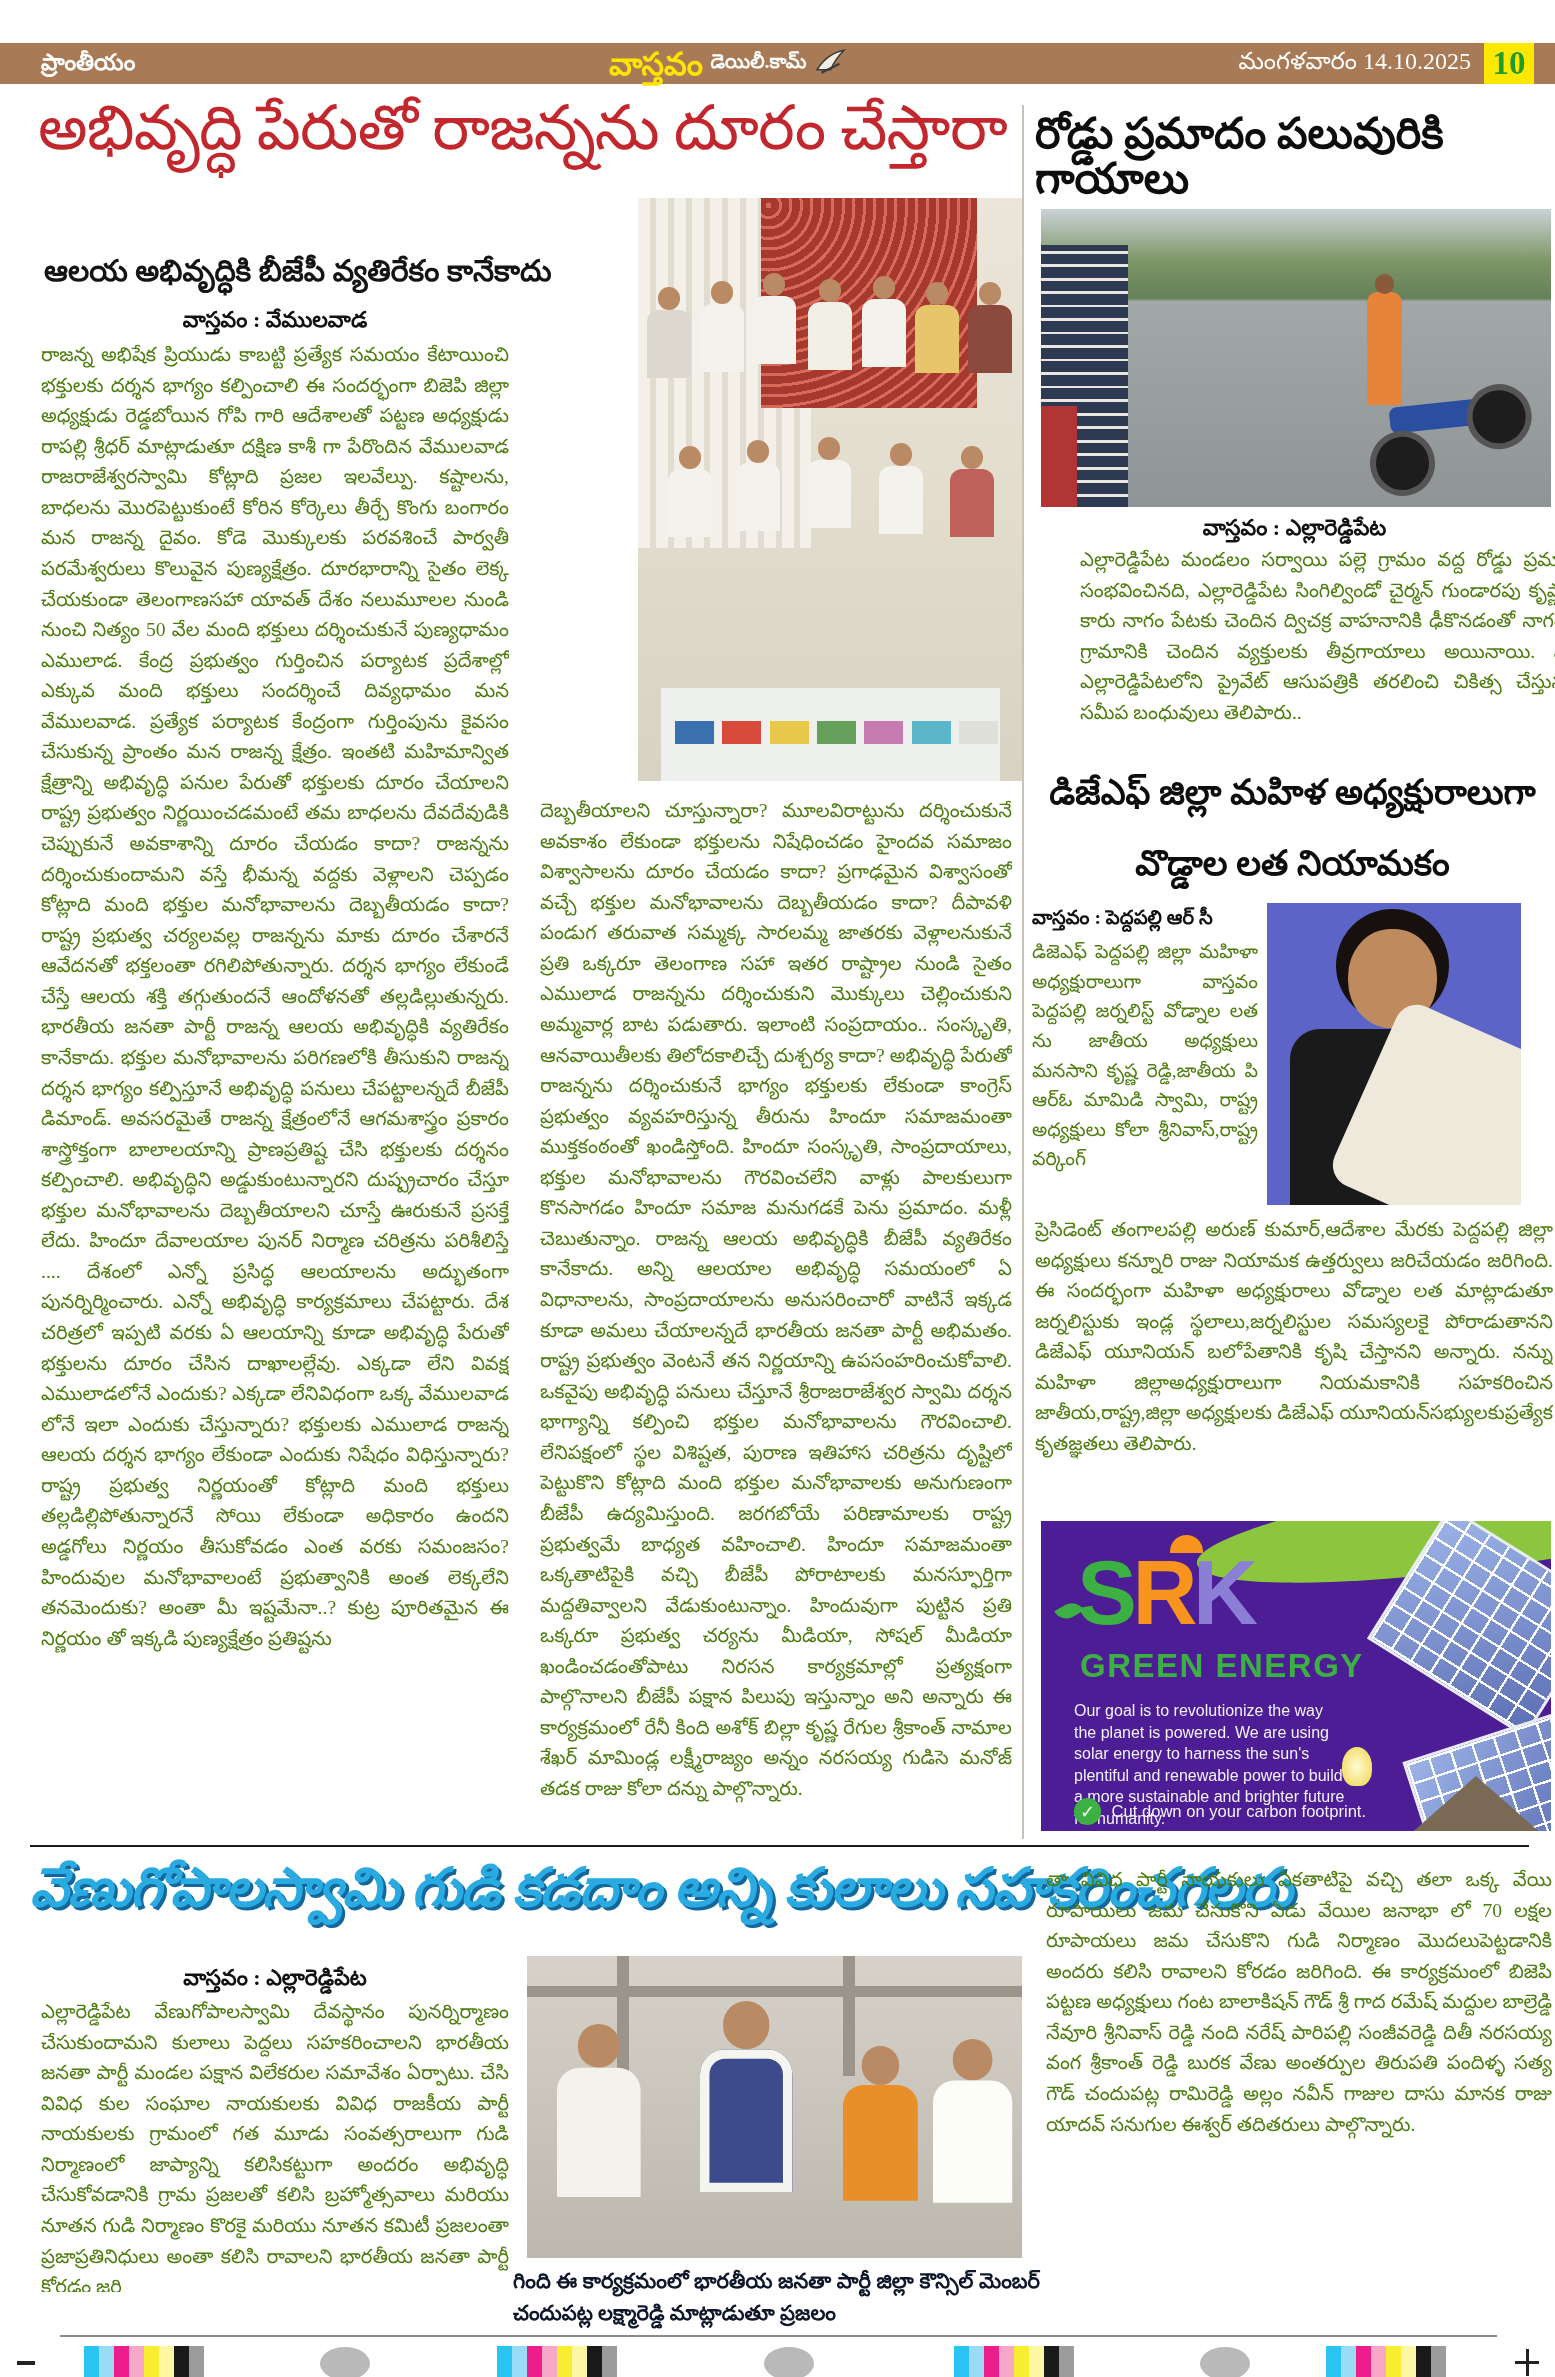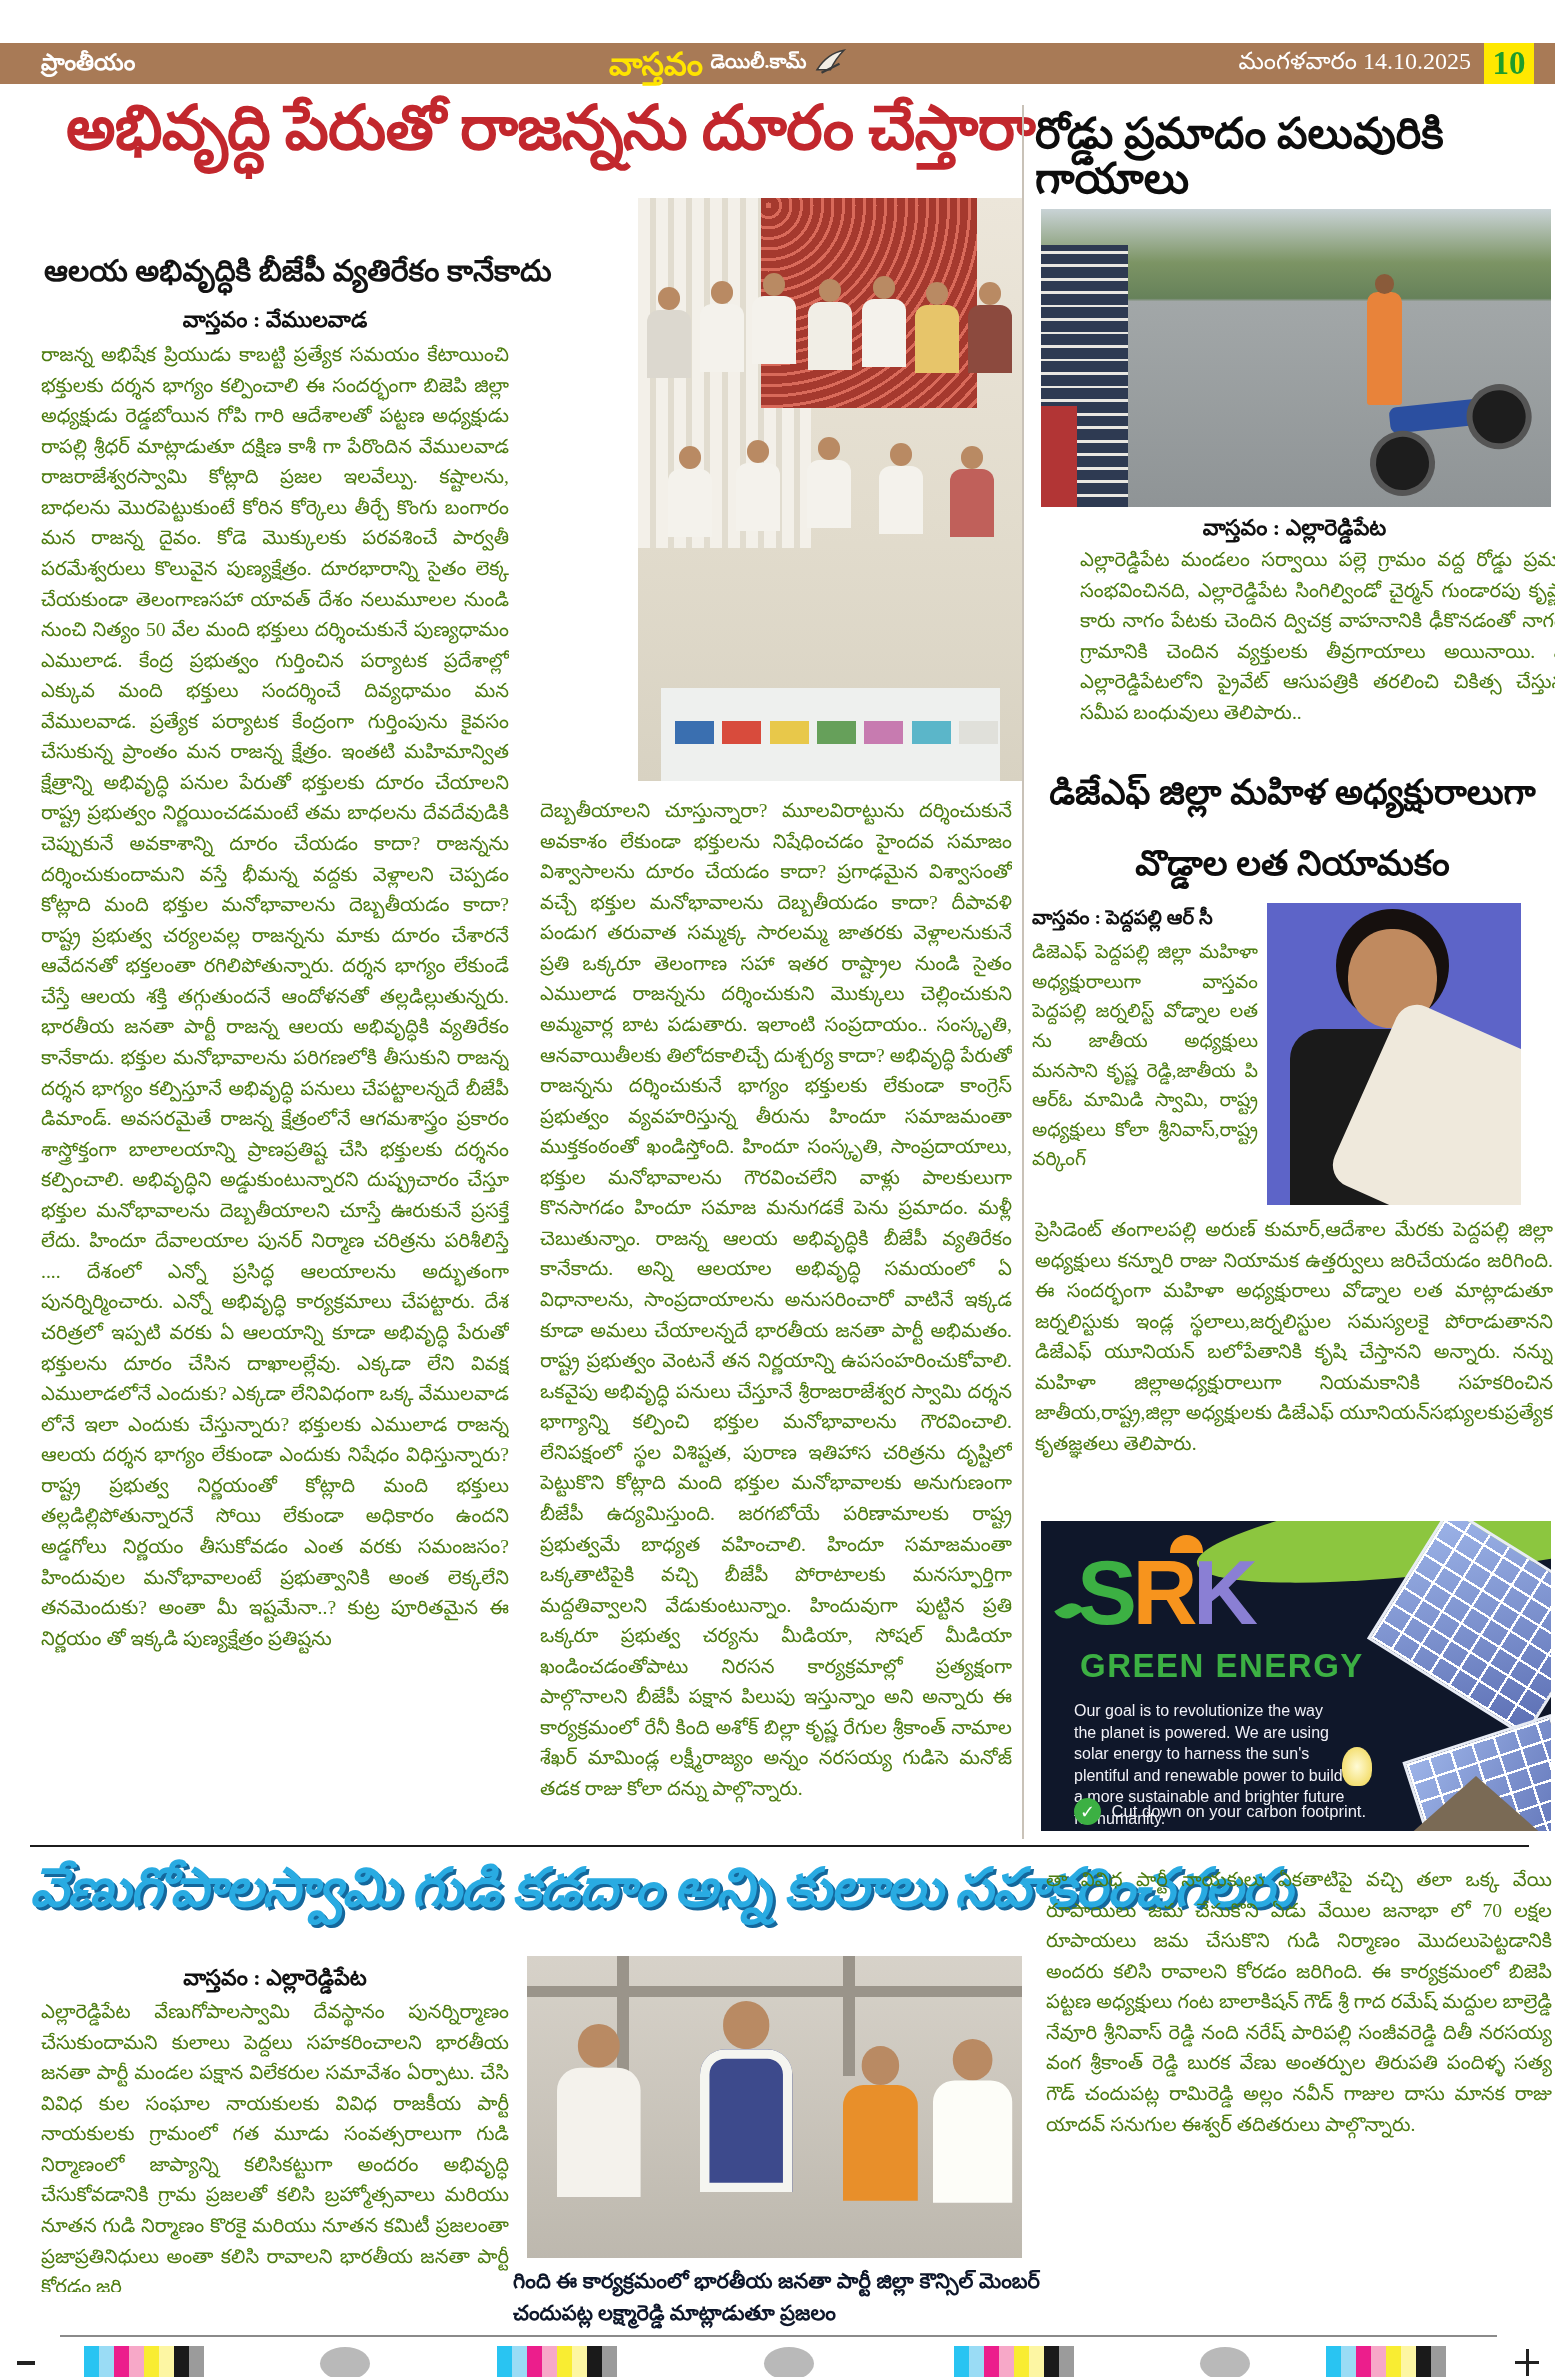--- a/index.html
+++ b/index.html
@@ -9,21 +9,21 @@
   
   #topbar{left:0;top:43px;width:1555px;height:41px;background:#a87a56;}
   .hdr-section{left:41px;top:50px;font-size:23px;color:#ffffff;font-weight:bold;}
   .masthead{left:609px;top:44px;width:316px;height:39px;display:flex;align-items:center;gap:7.5px;}
   .masthead .main{color:#ffe400;font-size:32px;font-weight:bold;line-height:1;}
   .masthead .suffix{color:#ffffff;font-size:19.6px;font-weight:bold;}
   .hdr-date{left:1170px;top:48px;width:301px;text-align:right;font-size:24px;color:#ffffff;}
   .pagebox{left:1484px;top:43px;width:50px;height:41px;background:#ffe800;display:flex;align-items:center;justify-content:center;}
   .pagebox span{color:#1f9d2a;font-size:33px;font-weight:bold;}
   
-  .lead-headline{left:38px;top:96px;width:989px;font-size:62px;line-height:1.05;font-weight:bold;color:#c2272d;letter-spacing:-0.8px;margin-left:28px;}
+  .lead-headline{left:38px;top:96px;width:989px;font-size:62px;line-height:1.05;font-weight:normal;color:#c2272d;letter-spacing:-0.8px;}
   .lead-sub1{left:44px;top:212px;width:579px;font-size:30px;font-weight:bold;color:#141414;}
   .lead-sub2{left:44px;top:254px;width:579px;font-size:30px;font-weight:bold;color:#141414;}
   .dateline{font-size:22px;font-weight:bold;text-align:center;color:#111;}
   .bodytext{font-size:19.6px;line-height:1.56;text-align:justify;color:#4d7c0f;overflow:hidden;}
   #lead-col1{left:41px;top:340px;width:468px;height:1478px;}
   #lead-col2{left:540px;top:796px;width:472px;height:1044px;}
   .vrule{left:1022px;top:105px;width:1.5px;height:1734px;background:#c9c2b8;}
   
   #lead-photo{left:638px;top:198px;width:385px;height:583px;background:linear-gradient(#ece6da 0%,#e2dccd 55%,#d8d2c2 100%);overflow:hidden;}
   .curtain{position:absolute;left:0;top:0;width:45%;height:60%;
@@ -58,21 +58,21 @@
   .djf-h2{left:1029px;top:844px;width:527px;text-align:center;font-size:35px;font-weight:bold;color:#0d0d0d;}
   .djf-dateline{left:1032px;top:907px;width:233px;text-align:left;font-size:19.6px;font-weight:bold;}
   #djf-narrow{left:1032px;top:937px;width:226px;height:269px;font-size:19px;}
   #portrait{left:1267px;top:903px;width:254px;height:302px;background:#5d64c8;overflow:hidden;}
   .por-hair{position:absolute;left:69px;top:6px;width:113px;height:113px;border-radius:50%;background:#16100e;}
   .por-face{position:absolute;left:81px;top:25.6px;width:89px;height:99px;border-radius:48%;background:#c08a5f;}
   .por-blouse{position:absolute;left:22.6px;top:126px;width:206px;height:181px;background:#1a1a1a;border-radius:30px 30px 0 0;}
   .por-saree{position:absolute;left:90px;top:126px;width:196px;height:196px;background:#efe9dc;transform:rotate(24deg);border-radius:22.6px;}
   #djf-wide{left:1035px;top:1215px;width:518px;height:290px;}
   
-  #srk{left:1041px;top:1521px;width:510px;height:310px;background:#0f172a;overflow:hidden;font-family:"Liberation Sans",sans-serif;}
+  #srk{left:1041px;top:1521px;width:510px;height:310px;background:#4c1d95;overflow:hidden;font-family:"Liberation Sans",sans-serif;}
   .srk-swoosh{position:absolute;left:30%;top:-45px;width:120%;height:90px;background:#8cc63f;border-radius:50%;transform:rotate(-8deg);}
   .srk-panel{position:absolute;background:
       repeating-linear-gradient(0deg,#ffffff 0 2.3px,transparent 2.3px 19.6px),
       repeating-linear-gradient(90deg,#ffffff 0 2.3px,transparent 2.3px 22.6px),
       linear-gradient(135deg,#9db4e8,#5c6fb4);transform:rotate(32deg);border:3px solid #e8ecf5;}
   .srk-logo{position:absolute;left:36px;top:27px;font-size:90px;font-weight:bold;line-height:1;letter-spacing:-4.5px;}
   .srk-logo .s{color:#3cb043;} .srk-logo .r{color:#f7941d;} .srk-logo .k{color:#8a7fd4;}
   .srk-sun{position:absolute;left:129px;top:13.5px;width:33px;height:18px;border-radius:33px 33px 0 0;background:#f7941d;}
   .srk-leaf{position:absolute;left:15px;top:83px;width:25.6px;height:13.5px;border-radius:0 13.5px 0 13.5px;background:#3cb043;transform:rotate(-30deg);}
   .srk-name{position:absolute;left:39px;top:126px;font-size:33px;font-weight:bold;color:#3cb043;letter-spacing:1.5px;}

